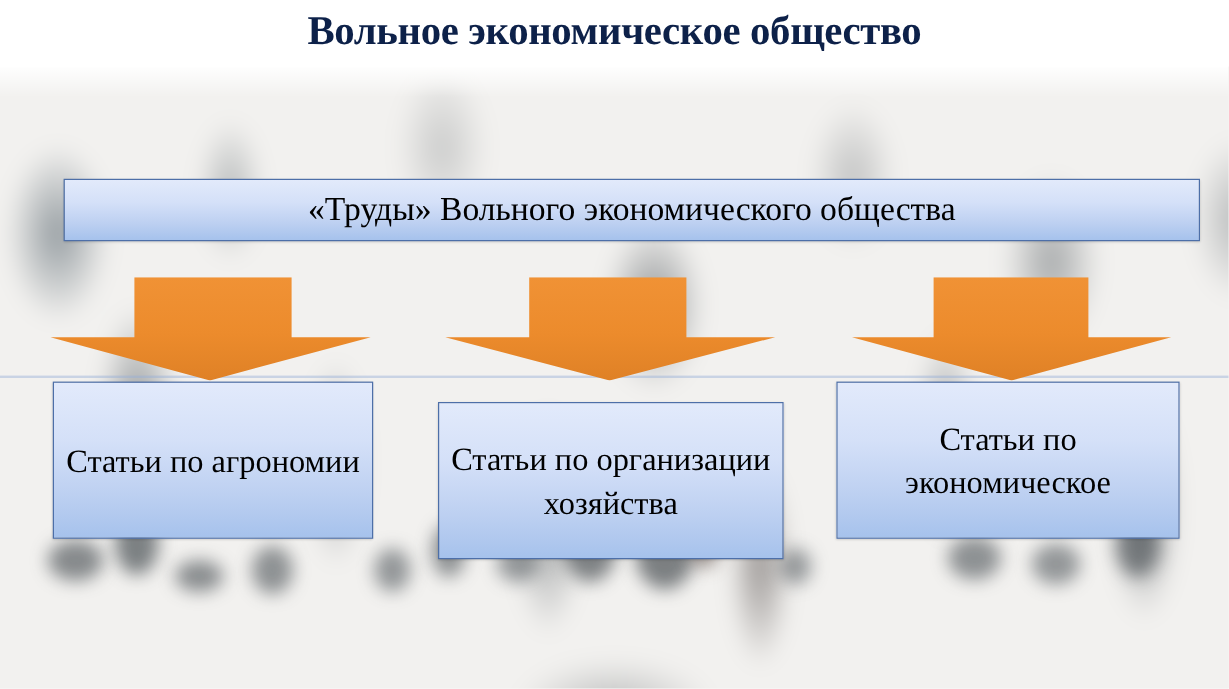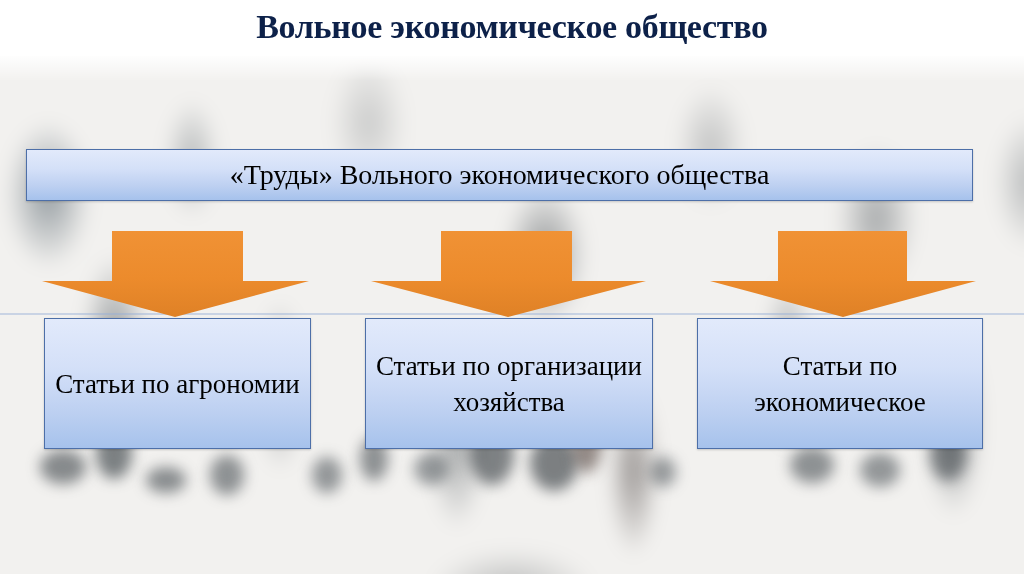--- a/index.html
+++ b/index.html
@@ -92,35 +92,35 @@
     align-items: center;
     justify-content: center;
     text-align: center;
     color: #000000;
     font-family: "Liberation Serif", "DejaVu Serif", serif;
     z-index: 4;
     box-shadow: 0 1px 2px rgba(0,0,0,.18);
   }
 
   #box-top {
-    left: 26px; top: 149px;
+    left: 53px; top: 149px;
     width: 947px; height: 52px;
     font-size: 28px;
     line-height: 32px;
   }
 
   .box-bottom {
     top: 318px;
     height: 131px;
     font-size: 27px;
     line-height: 36px;
     padding: 0 8px;
   }
   #box-agronomy      { left: 44px;  width: 267px; }
-  #box-organization  { left: 365px; width: 288px; }
+  #box-organization  { left: 365px; width: 288px; margin-top: 17px; }
   #box-livestock     { left: 697px; width: 286px; }
 
   
   .arrow {
     position: absolute;
     z-index: 3;
   }
   .arrow svg { display: block; }
 
   

